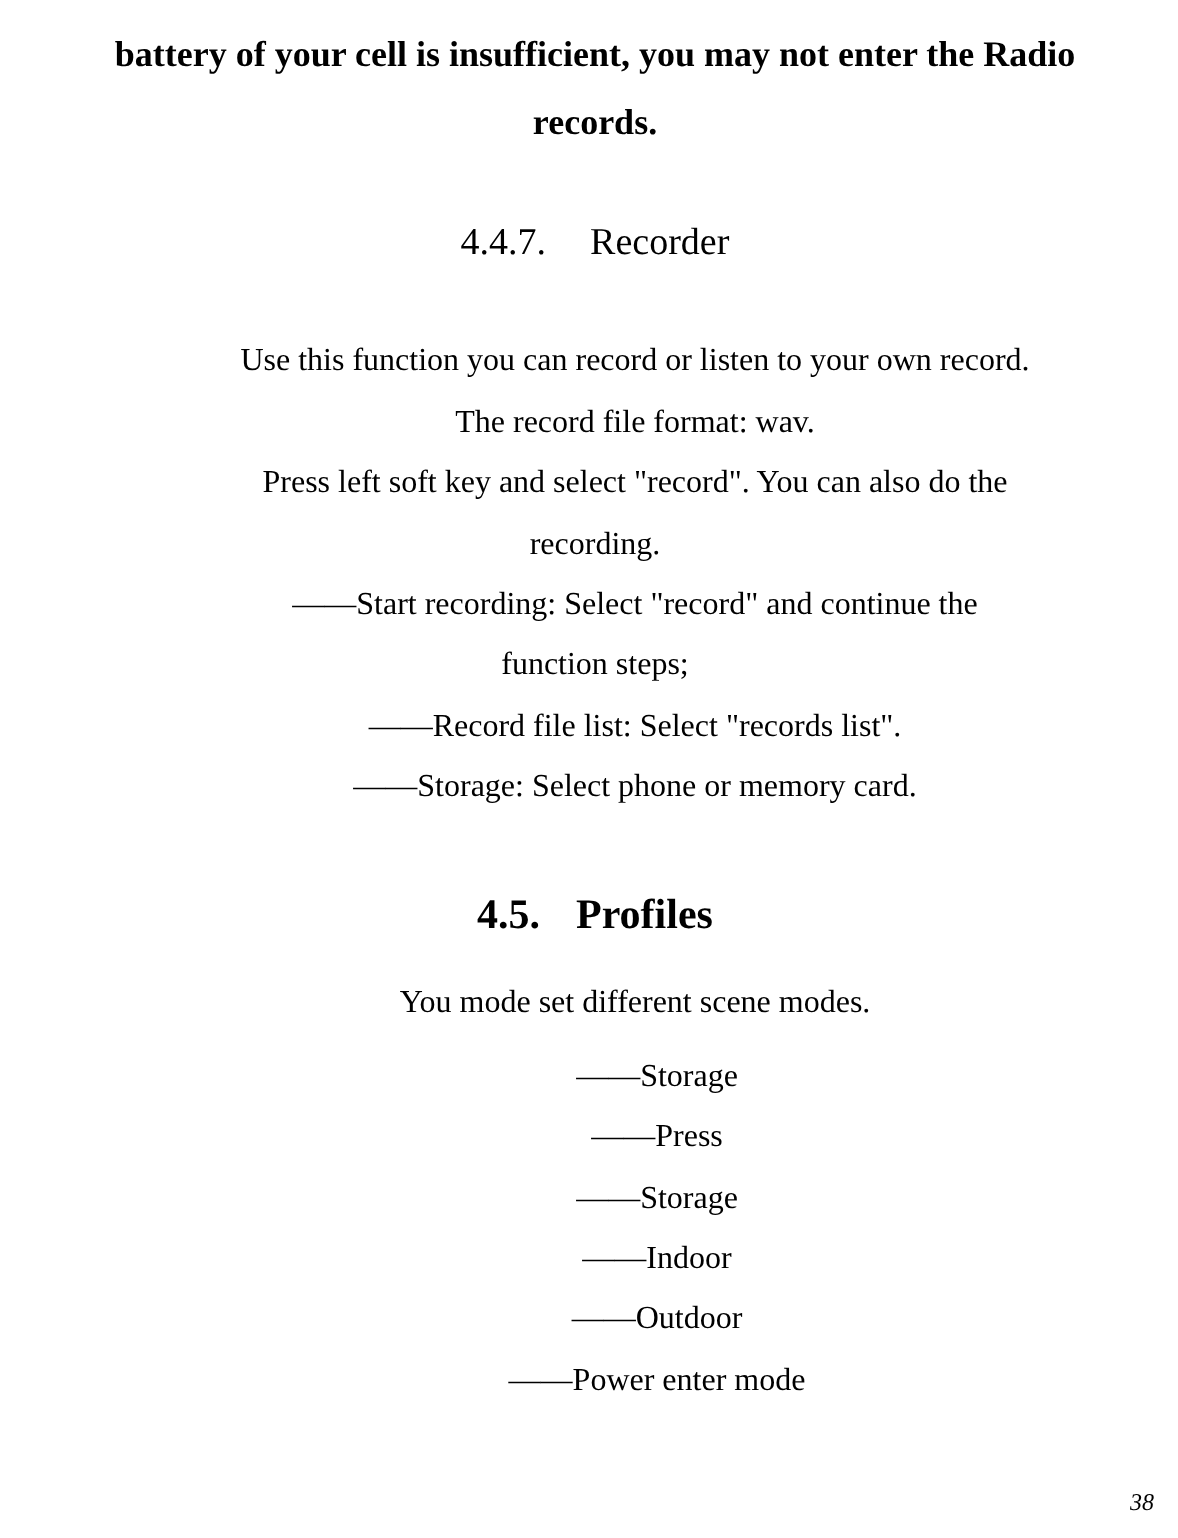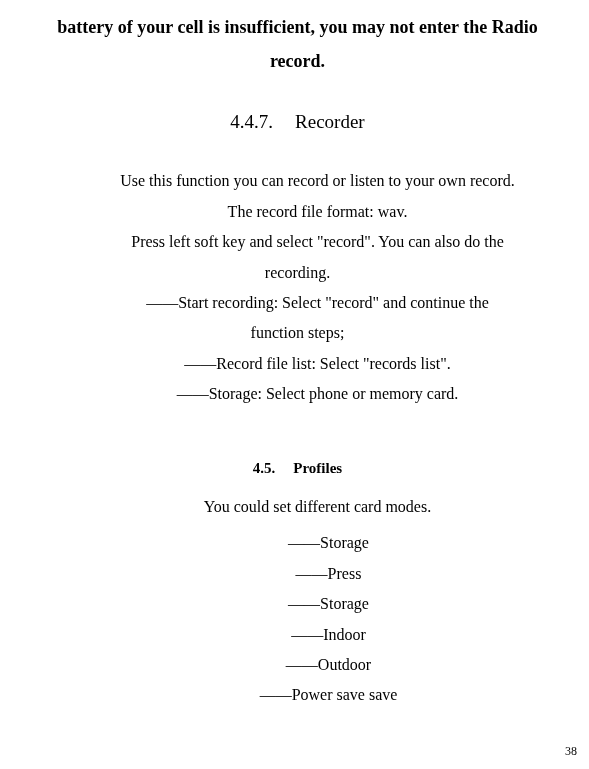--- a/index.html
+++ b/index.html
@@ -24,77 +24,78 @@
       line-height: 1.9;
     }
     .section-heading {
       font-weight: normal;
       font-size: 19px;
       margin-top: 26px;
       margin-bottom: 26px;
     }
     .section-heading-large {
       font-weight: bold;
-      font-size: 15px;
-      margin-top: 44px;
+      font-size: 21px;
+      margin-top: 28px;
       margin-bottom: 10px;
     }
     .body-text {
       font-size: 16px;
       line-height: 1.9;
     }
     .indent-1 {
       padding-left: 40px;
     }
     .indent-2 {
       padding-left: 62px;
     }
     .page-number {
       position: absolute;
       bottom: 6px;
       right: 12px;
       font-size: 12px;
       font-family: 'Times New Roman', Times, serif;
+      font-style: italic;
     }
     .heading-num {
       display: inline-block;
       margin-right: 18px;
     }
     .heading-num-recorder {
       display: inline-block;
       margin-right: 22px;
     }
   </style>
 </head>
 <body>
 
 <div class="bold-text">battery of your cell is insufficient, you may not enter the Radio</div>
-<div class="bold-text">record.</div>
+<div class="bold-text">records.</div>
 
 <div class="section-heading">
   <span class="heading-num-recorder">4.4.7.</span><span>Recorder</span>
 </div>
 
 <div class="body-text indent-1">Use this function you can record or listen to your own record.</div>
 <div class="body-text indent-1">The record file format: wav.</div>
 <div class="body-text indent-1">Press left soft key and select "record". You can also do the</div>
 <div class="body-text">recording.</div>
 <div class="body-text indent-1">――Start recording: Select "record" and continue the</div>
 <div class="body-text">function steps;</div>
 <div class="body-text indent-1">――Record file list: Select "records list".</div>
 <div class="body-text indent-1">――Storage: Select phone or memory card.</div>
 
 <div class="section-heading-large">
   <span class="heading-num">4.5.</span><span>Profiles</span>
 </div>
 
-<div class="body-text indent-1">You could set different card modes.</div>
+<div class="body-text indent-1">You mode set different scene modes.</div>
 
 <div style="height:6px;"></div>
 
 <div class="body-text indent-2">――Storage</div>
 <div class="body-text indent-2">――Press</div>
 <div class="body-text indent-2">――Storage</div>
 <div class="body-text indent-2">――Indoor</div>
 <div class="body-text indent-2">――Outdoor</div>
-<div class="body-text indent-2">――Power save save</div>
+<div class="body-text indent-2">――Power enter mode</div>
 
 <div class="page-number">38</div>
 
 </body></html>

